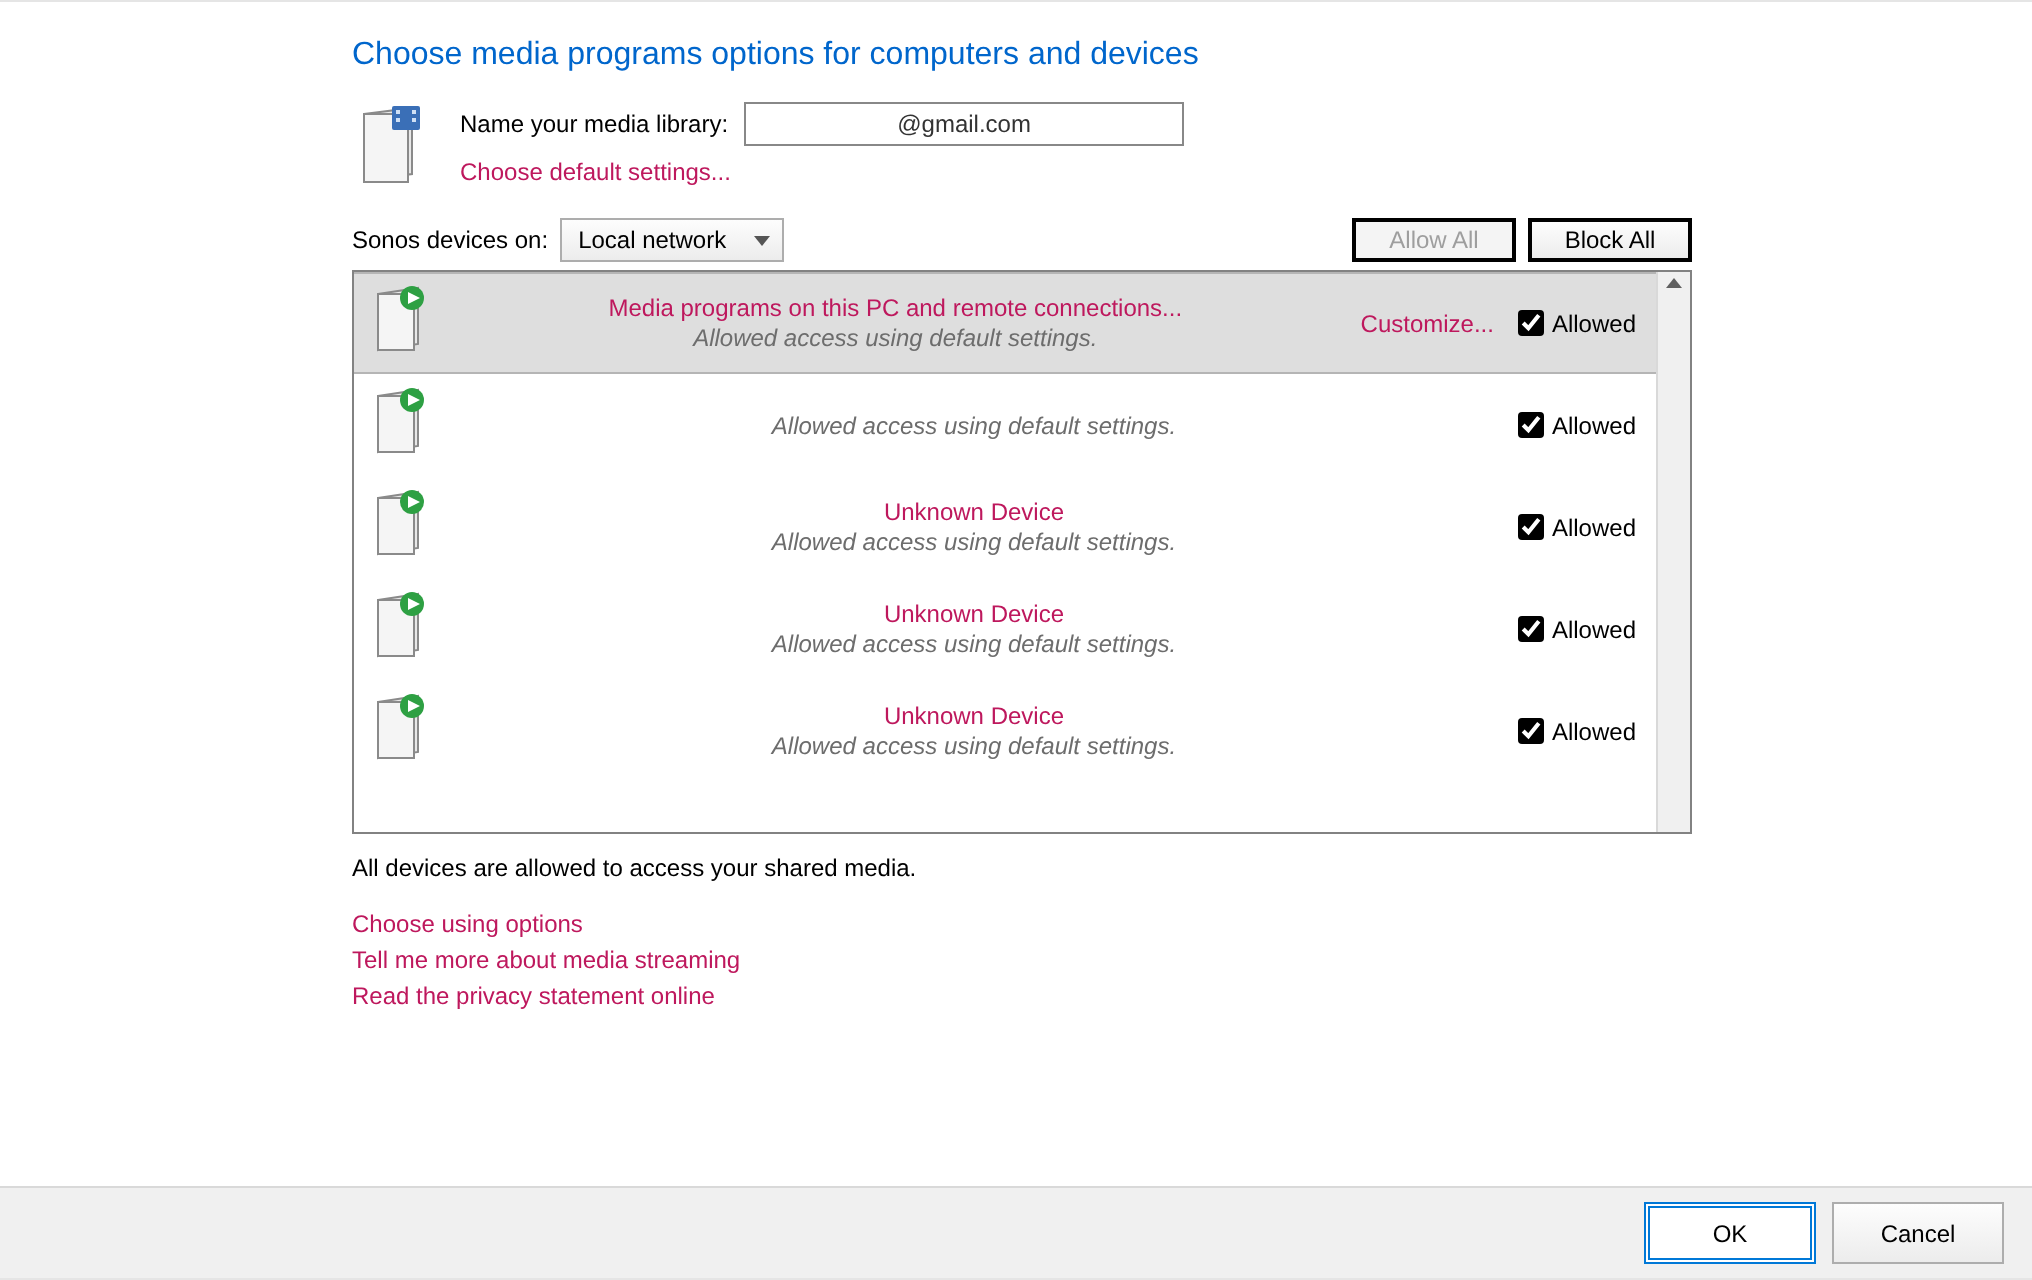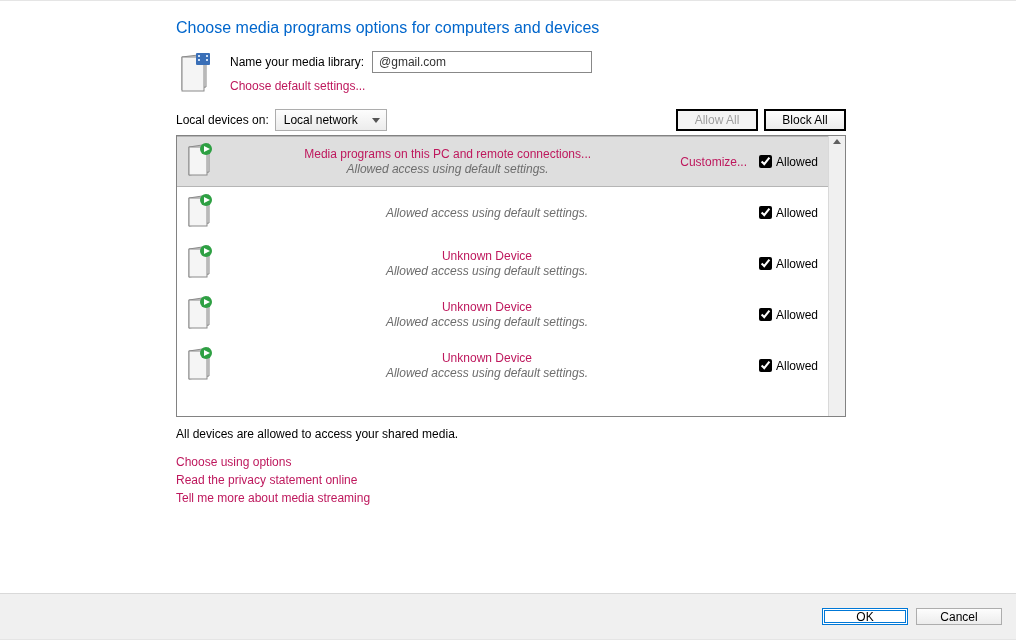--- a/index.html
+++ b/index.html
@@ -50,21 +50,21 @@
     align-items: center;
     gap: 8px;
   }
   .lib-name-row input {
     width: 220px;
     height: 22px;
     border: 1px solid #888;
     padding: 1px 6px;
     font-family: inherit;
     font-size: 12px;
-    text-align: left;
+    text-align: center;
     color: #333;
   }
   a.link, span.link {
     color: #be185d;
     text-decoration: none;
     cursor: pointer;
   }
 
   .filter-row {
     display: flex;
@@ -187,21 +187,21 @@
     height: 46px;
     border-top: 1px solid #d9d9d9;
     background: #f0f0f0;
     display: flex;
     align-items: center;
     justify-content: flex-end;
     padding: 0 14px;
     gap: 8px;
   }
   button.ft-btn {
-    height: 17px;
+    height: 31px;
     min-width: 86px;
     border: 1px solid #adadad;
     background: linear-gradient(#fdfdfd,#ececec);
     font-family: inherit;
     font-size: 12px;
     cursor: pointer;
   }
   button.ft-btn.primary {
     border: 1px solid #0078d7;
     outline: 1px solid #0078d7;
@@ -235,21 +235,21 @@
       <div class="lib-fields">
         <div class="lib-name-row">
           <span>Name your media library:</span>
           <input type="text" value="@gmail.com" style="">
         </div>
         <span class="link">Choose default settings...</span>
       </div>
     </div>
 
     <div class="filter-row">
-      <span class="label">Local devices on:</span>
+      <span class="label">Sonos devices on:</span>
       <div class="dropdown">
         <span>Local network</span>
         <span class="chev"></span>
       </div>
       <div class="spacer"></div>
       <button class="win-btn" disabled="">Allow All</button>
       <button class="win-btn">Block All</button>
     </div>
 
     <div class="device-box">
@@ -352,22 +352,22 @@
         </div>
       <div class="scrollbar">
         <div class="sarrow"></div>
       </div>
     </div>
 
     <div class="status-line">All devices are allowed to access your shared media.</div>
 
     <div class="link-stack">
       <span class="link">Choose using options</span>
+      <span class="link">Tell me more about media streaming</span>
       <span class="link">Read the privacy statement online</span>
-      <span class="link">Tell me more about media streaming</span>
     </div>
 
   </div>
 
   <div class="footer">
     <button class="ft-btn primary">OK</button>
     <button class="ft-btn">Cancel</button>
   </div>
 </div>
 

